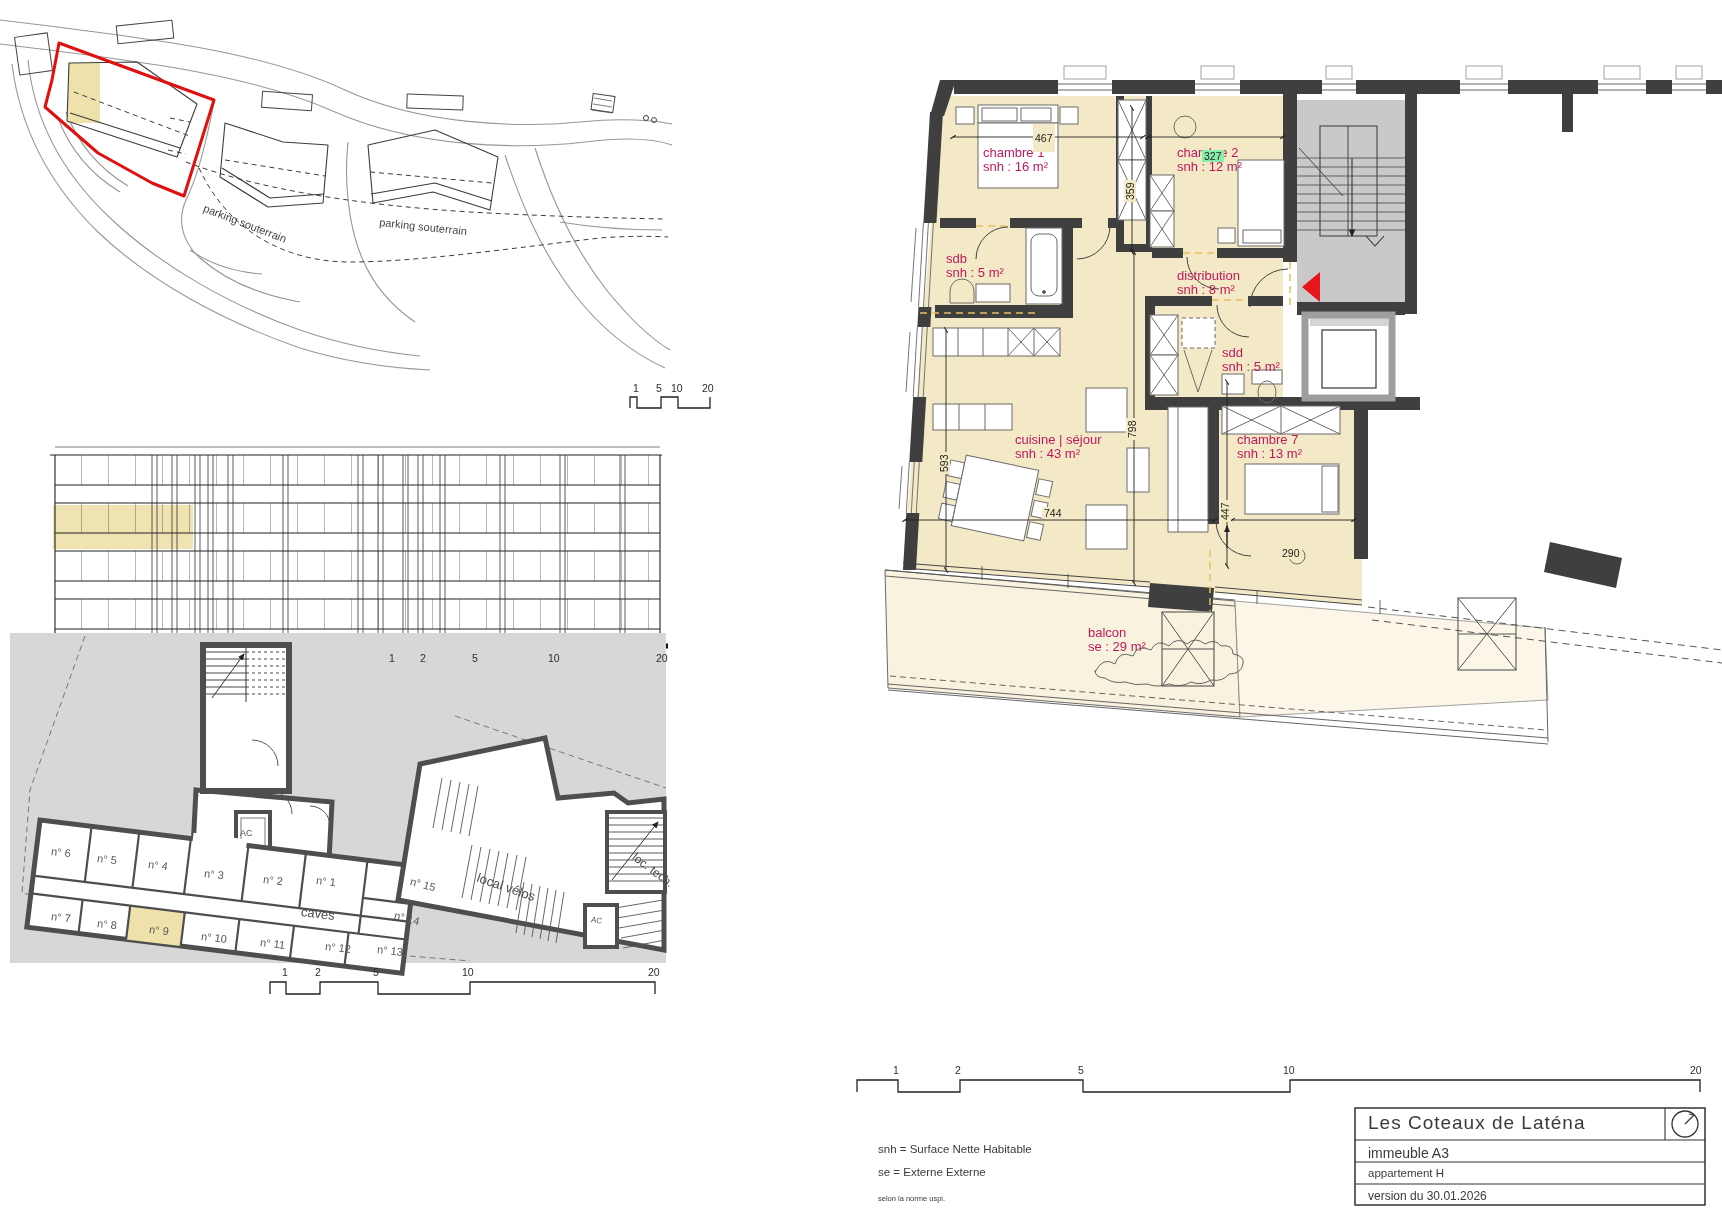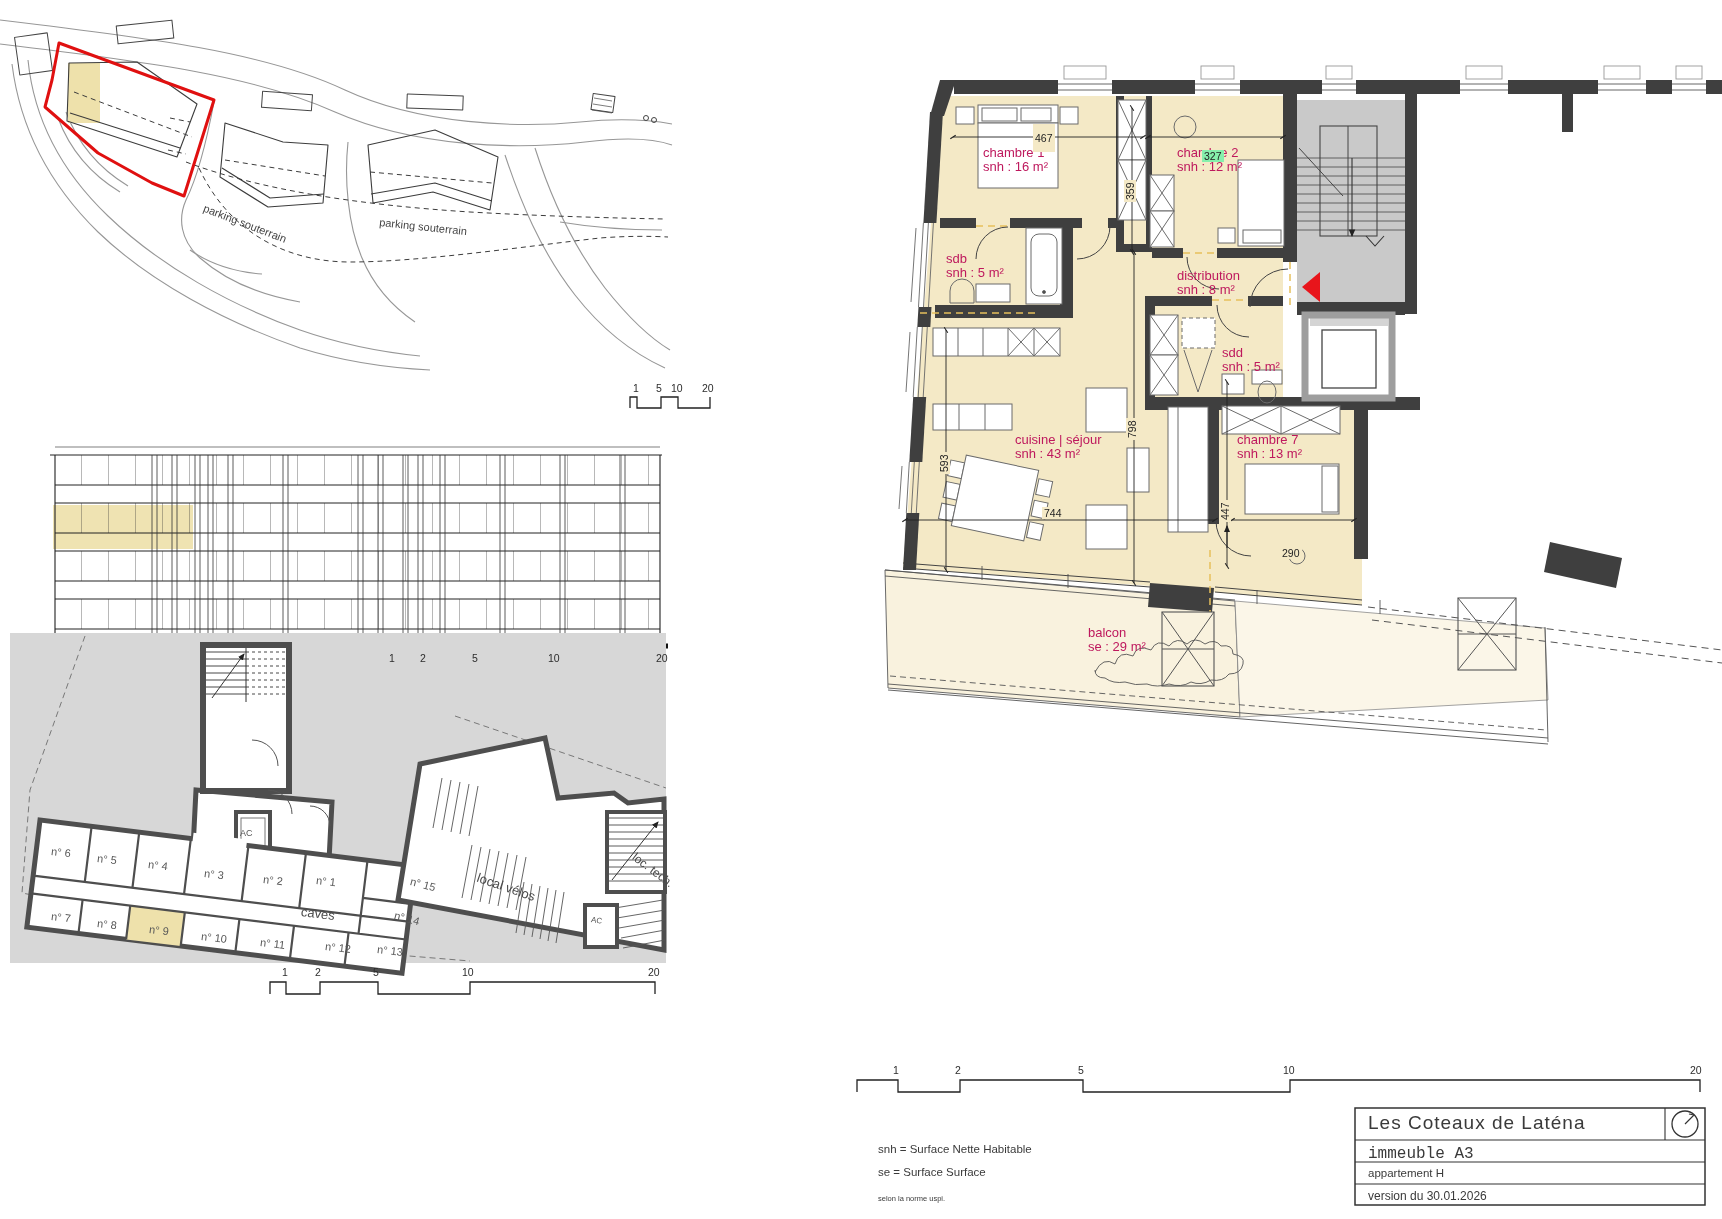--- a/index.html
+++ b/index.html
@@ -431,19 +431,19 @@
 <div class="lbl dim" style="left:1033px;top:124px;background:#f4e9c6;padding:8px 2px;">467</div>
 <div class="lbl dim" style="left:1202px;top:124px;background:#86efac;padding:0 2px;margin-top:26px;">327</div>
 <div class="lbl vdim" style="left:1124px;top:202px;background:#f4e9c6;padding:0 2px;">359</div>
 <div class="lbl vdim" style="left:938px;top:474px;background:#f4e9c6;padding:0 2px;">593</div>
 <div class="lbl vdim" style="left:1126px;top:440px;background:#f4e9c6;padding:0 2px;">798</div>
 <div class="lbl dim" style="left:1042px;top:507px;background:#f4e9c6;padding:0 2px;">744</div>
 <div class="lbl dim" style="left:1280px;top:507px;background:#f4e9c6;padding:0 2px;margin-top:40px;">290</div>
 <div class="lbl vdim" style="left:1219px;top:522px;background:#f4e9c6;padding:0 2px;">447</div>
 
 <div class="lbl" style="left:878px;top:1143px;font-size:11.5px;color:#3a3a3a;">snh = Surface Nette Habitable</div>
-<div class="lbl" style="left:878px;top:1166px;font-size:11.5px;color:#3a3a3a;">se = Surface Surface</div>
+<div class="lbl" style="left:878px;top:1166px;font-size:11.5px;color:#3a3a3a;">se = Externe Externe</div>
 <div class="lbl" style="left:878px;top:1194px;font-size:7.5px;color:#3a3a3a;">selon la norme uspi.</div>
 
 <div class="lbl tb" style="left:1368px;top:1112px;font-size:19px;letter-spacing:1px;">Les Coteaux de Laténa</div>
-<div class="lbl tb" style="left:1368px;top:1145px;font-size:16px;font-family:Liberation Mono, monospace;">immeuble A3</div>
+<div class="lbl tb" style="left:1368px;top:1145px;font-size:14px;">immeuble A3</div>
 <div class="lbl tb" style="left:1368px;top:1167px;font-size:11.5px;">appartement H</div>
 <div class="lbl tb" style="left:1368px;top:1189px;font-size:12px;">version du 30.01.2026</div>
 
 </body></html>

